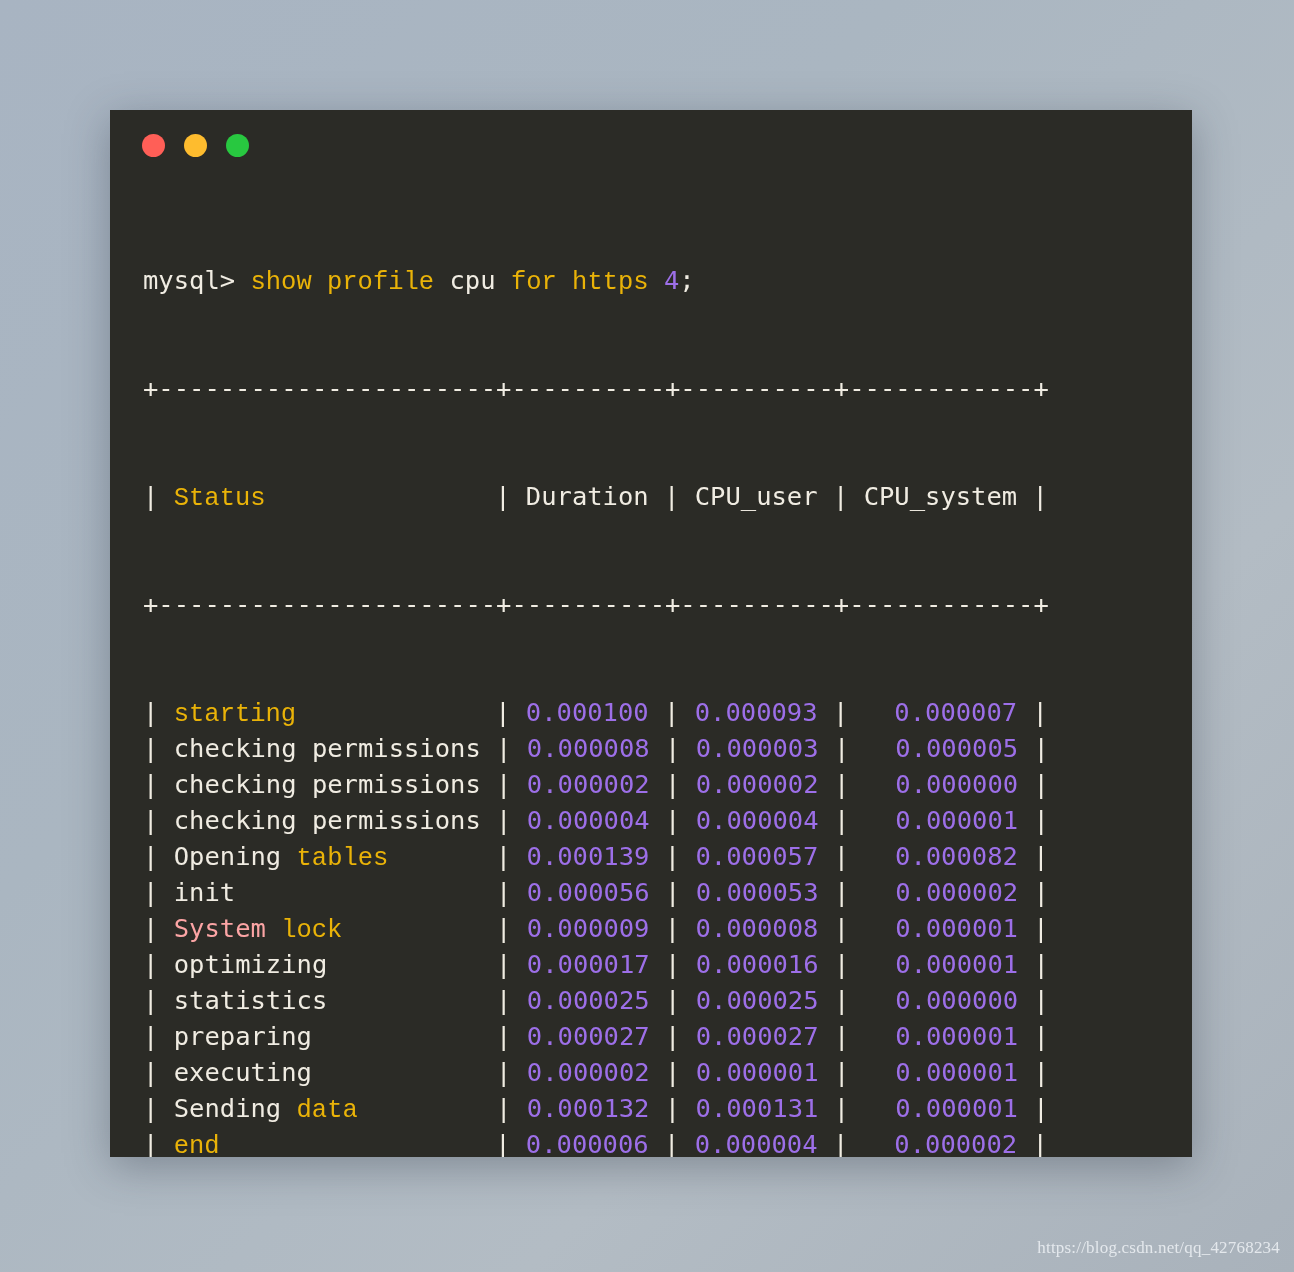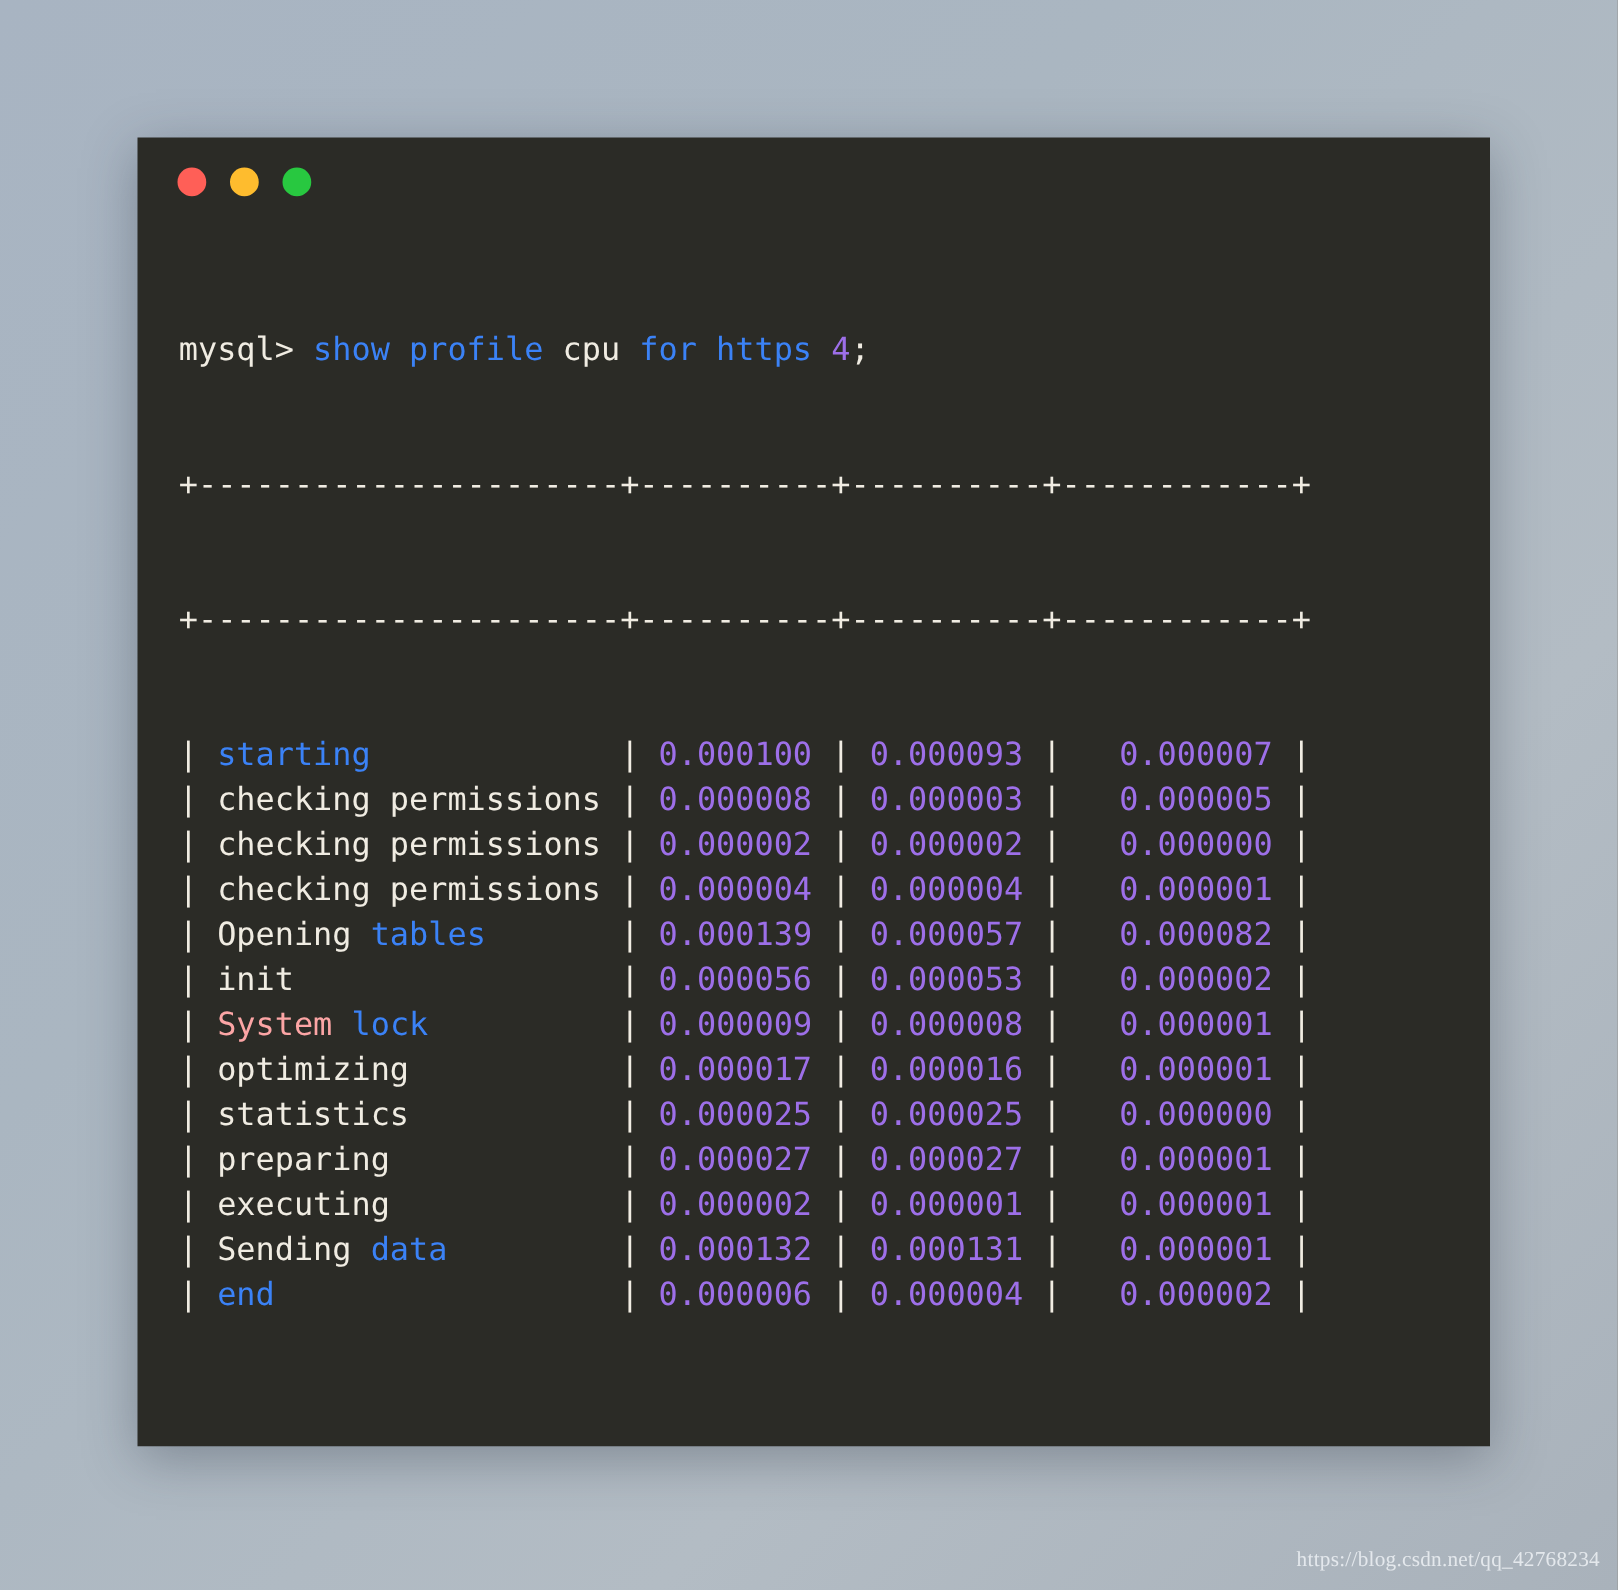--- a/index.html
+++ b/index.html
@@ -44,21 +44,21 @@
     padding: 10px 0 0 33px;
     font-family: "DejaVu Sans Mono", monospace;
     font-size: 25.5px;
     line-height: 36px;
     color: #f0ece2;
     white-space: pre;
     letter-spacing: 0px;
   }
   .line { white-space: pre; height: 36px; }
 
-  .kw   { color: #3b82f6; }
+  .kw   { color: #eab308; font-family: Liberation Mono, monospace; }
   .num  { color: #9d6fe8; }
   .yel  { color: #fca5a5; }
   .pl   { color: #f0ece2; }
 
   #watermark {
     position: absolute;
     right: 14px;
     bottom: 14px;
     font-family: Liberation Serif, serif;
     font-size: 17px;
@@ -74,20 +74,21 @@
 
   <div id="titlebar">
     <span class="dot" style="background: rgb(255, 95, 87);"></span>
     <span class="dot" style="background: rgb(254, 188, 46);"></span>
     <span class="dot" style="background: rgb(40, 200, 64);"></span>
   </div>
 
   <div id="console">
     <div class="line" id="cmd-line"><span class="pl">mysql&gt; </span><span class="kw">show profile</span><span class="pl"> cpu </span><span class="kw">for https</span><span class="pl"> </span><span class="num">4</span><span class="pl">;</span></div>
     <div class="line">+----------------------+----------+----------+------------+</div>
+    <div class="line" id="hdr-line"><span class="pl">| </span><span class="kw">Status              </span><span class="pl"> | </span><span class="pl">Duration</span><span class="pl"> | </span><span class="pl">CPU_user</span><span class="pl"> | </span><span class="pl">CPU_system</span><span class="pl"> |</span></div>
     <div class="line">+----------------------+----------+----------+------------+</div>
     <div id="rows-container"><div class="line"><span class="pl">| </span><span class="kw">starting            </span><span class="pl"> | </span><span class="num">0.000100</span><span class="pl"> | </span><span class="num">0.000093</span><span class="pl"> | </span><span class="num">  0.000007</span><span class="pl"> |</span></div><div class="line"><span class="pl">| </span><span class="pl">checking permissions</span><span class="pl"> | </span><span class="num">0.000008</span><span class="pl"> | </span><span class="num">0.000003</span><span class="pl"> | </span><span class="num">  0.000005</span><span class="pl"> |</span></div><div class="line"><span class="pl">| </span><span class="pl">checking permissions</span><span class="pl"> | </span><span class="num">0.000002</span><span class="pl"> | </span><span class="num">0.000002</span><span class="pl"> | </span><span class="num">  0.000000</span><span class="pl"> |</span></div><div class="line"><span class="pl">| </span><span class="pl">checking permissions</span><span class="pl"> | </span><span class="num">0.000004</span><span class="pl"> | </span><span class="num">0.000004</span><span class="pl"> | </span><span class="num">  0.000001</span><span class="pl"> |</span></div><div class="line"><span class="pl">| </span><span class="pl">Opening </span><span class="kw">tables</span><span class="pl">      </span><span class="pl"> | </span><span class="num">0.000139</span><span class="pl"> | </span><span class="num">0.000057</span><span class="pl"> | </span><span class="num">  0.000082</span><span class="pl"> |</span></div><div class="line"><span class="pl">| </span><span class="pl">init                </span><span class="pl"> | </span><span class="num">0.000056</span><span class="pl"> | </span><span class="num">0.000053</span><span class="pl"> | </span><span class="num">  0.000002</span><span class="pl"> |</span></div><div class="line"><span class="pl">| </span><span class="yel">System</span><span class="pl"> </span><span class="kw">lock</span><span class="pl">         </span><span class="pl"> | </span><span class="num">0.000009</span><span class="pl"> | </span><span class="num">0.000008</span><span class="pl"> | </span><span class="num">  0.000001</span><span class="pl"> |</span></div><div class="line"><span class="pl">| </span><span class="pl">optimizing          </span><span class="pl"> | </span><span class="num">0.000017</span><span class="pl"> | </span><span class="num">0.000016</span><span class="pl"> | </span><span class="num">  0.000001</span><span class="pl"> |</span></div><div class="line"><span class="pl">| </span><span class="pl">statistics          </span><span class="pl"> | </span><span class="num">0.000025</span><span class="pl"> | </span><span class="num">0.000025</span><span class="pl"> | </span><span class="num">  0.000000</span><span class="pl"> |</span></div><div class="line"><span class="pl">| </span><span class="pl">preparing           </span><span class="pl"> | </span><span class="num">0.000027</span><span class="pl"> | </span><span class="num">0.000027</span><span class="pl"> | </span><span class="num">  0.000001</span><span class="pl"> |</span></div><div class="line"><span class="pl">| </span><span class="pl">executing           </span><span class="pl"> | </span><span class="num">0.000002</span><span class="pl"> | </span><span class="num">0.000001</span><span class="pl"> | </span><span class="num">  0.000001</span><span class="pl"> |</span></div><div class="line"><span class="pl">| </span><span class="pl">Sending </span><span class="kw">data</span><span class="pl">        </span><span class="pl"> | </span><span class="num">0.000132</span><span class="pl"> | </span><span class="num">0.000131</span><span class="pl"> | </span><span class="num">  0.000001</span><span class="pl"> |</span></div><div class="line"><span class="pl">| </span><span class="kw">end                 </span><span class="pl"> | </span><span class="num">0.000006</span><span class="pl"> | </span><span class="num">0.000004</span><span class="pl"> | </span><span class="num">  0.000002</span><span class="pl"> |</span></div></div>
     
     
     
     
   </div>
 
 </div>
 

